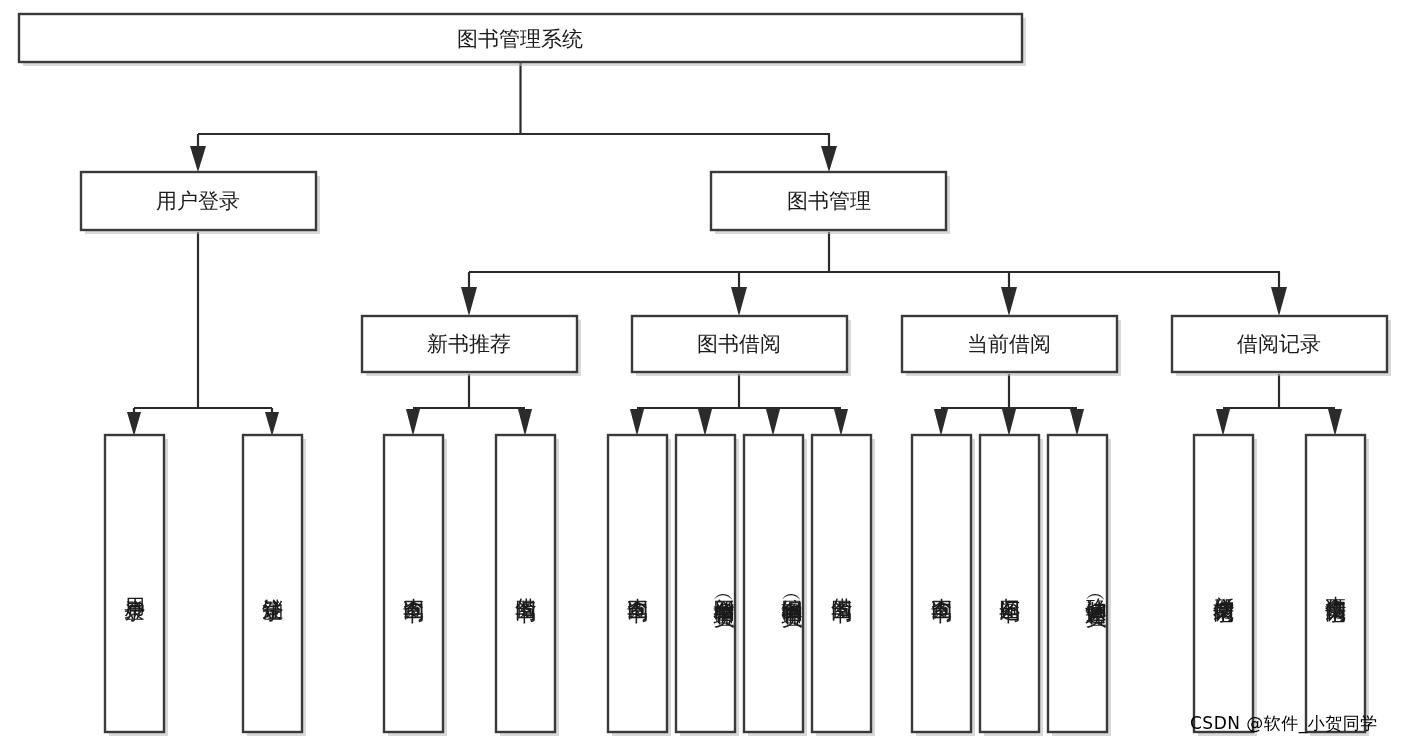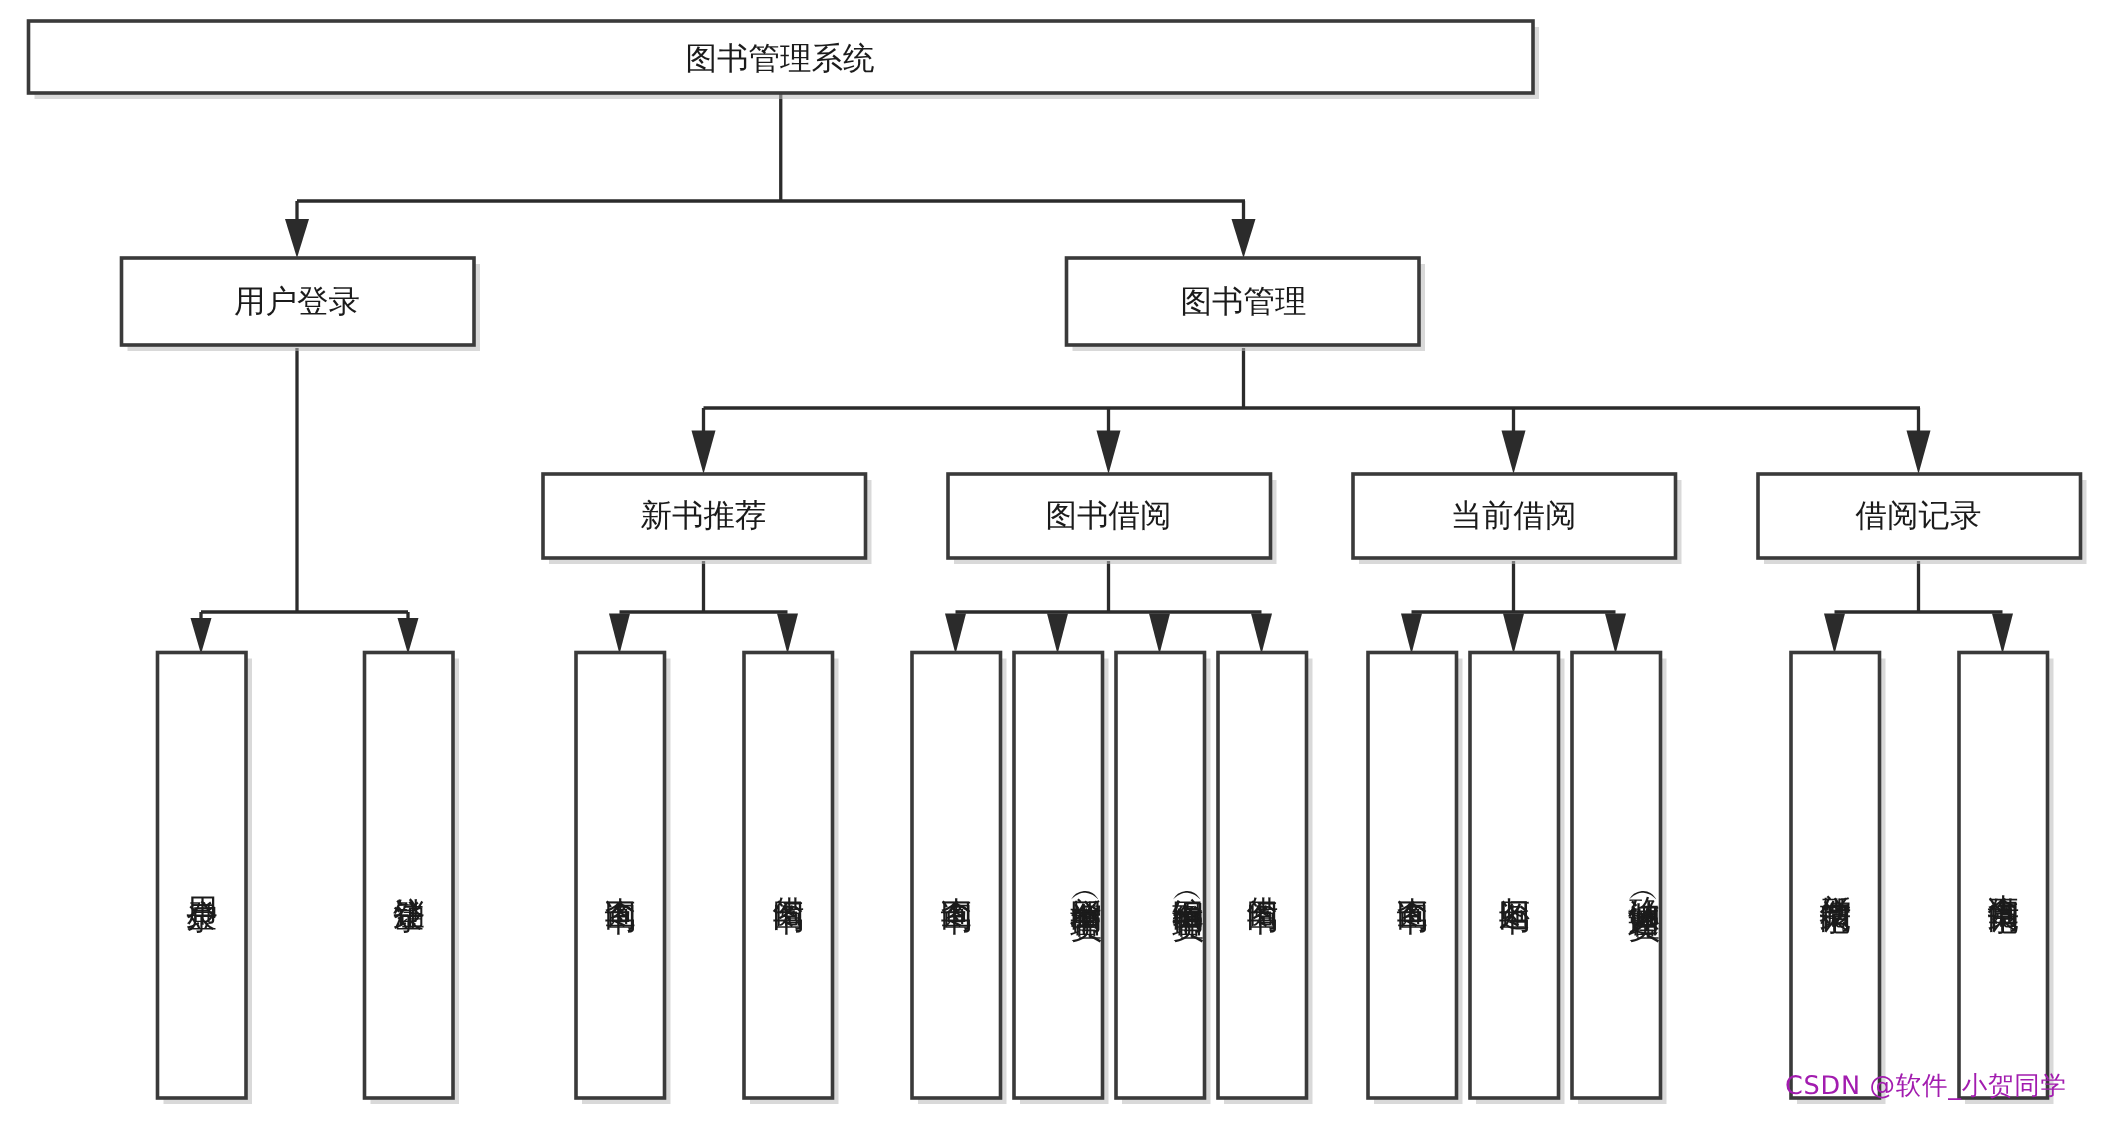--- a/index.html
+++ b/index.html
@@ -64,21 +64,21 @@
     color: #1b1b1b;
     white-space: nowrap;
     pointer-events: none;
   }
   .watermark {
     position: absolute;
     left: 1190px;
     top: 712px;
     font-family: "DejaVu Sans", "Liberation Sans", sans-serif;
     font-size: 17px;
-    color: #a21caf;
+    color: #000000;
     white-space: nowrap;
     letter-spacing: 0.5px;
   }
 </style>
 </head>
 <body>
 
 <div id="diagram-root">
 
   <svg class="diagram" viewBox="0 0 1405 747" xmlns="http://www.w3.org/2000/svg">

